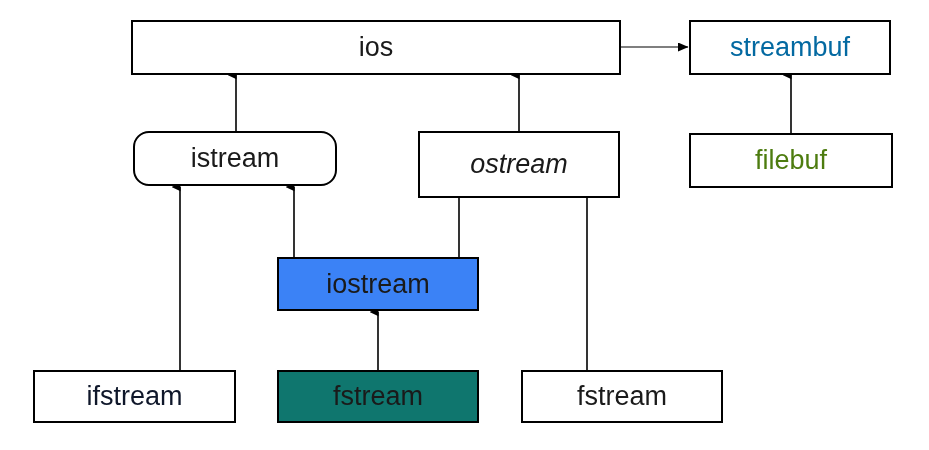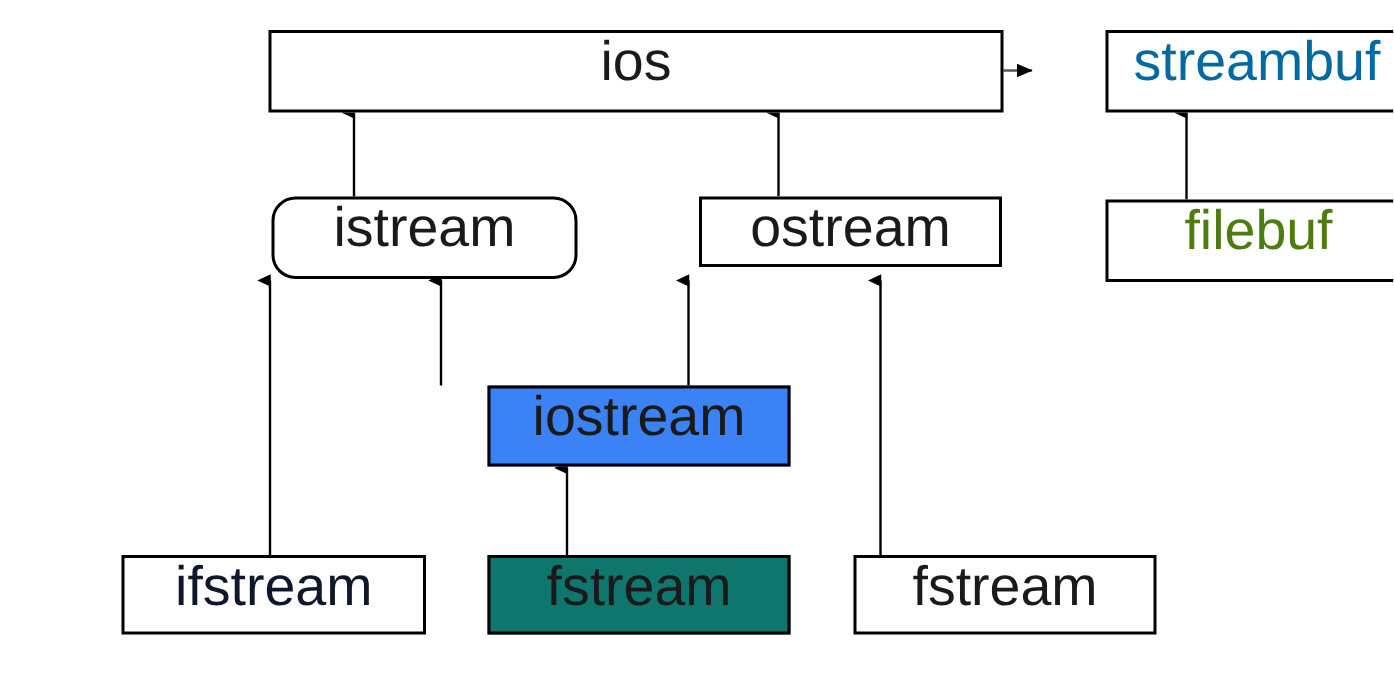--- a/index.html
+++ b/index.html
@@ -17,29 +17,28 @@
     background: #ffffff;
     overflow: hidden;
   }
   .node-box {
     position: absolute;
     box-sizing: border-box;
     border: 2px solid #000000;
     background: #ffffff;
     color: #1a1a1a;
     font-family: "Liberation Sans", sans-serif;
-    font-size: 37px;
+    font-size: 27px;
     line-height: 1;
     display: flex;
-    align-items: flex-start;
+    align-items: center;
     justify-content: center;
     white-space: nowrap;
     letter-spacing: 0px;
     z-index: 2;
-    margin-left: 48px;
   }
   .edge-layer {
     position: absolute;
     left: 0;
     top: 0;
     width: 929px;
     height: 450px;
     z-index: 1;
   }
 </style>
@@ -71,21 +70,21 @@
   <div id="nodes-group">
       <div class="node-box" style="left: 131px; top: 20px; width: 490px; height: 55px; border-color: rgb(0, 0, 0); background: rgb(255, 255, 255); color: rgb(26, 26, 26);">
         <span>ios</span>
       </div>
       <div class="node-box" style="left: 689px; top: 20px; width: 202px; height: 55px; border-color: rgb(0, 0, 0); background: rgb(255, 255, 255); color: #0369a1;">
         <span>streambuf</span>
       </div>
       <div class="node-box" style="left: 133px; top: 131px; width: 204px; height: 55px; border-color: rgb(0, 0, 0); background: rgb(255, 255, 255); color: rgb(26, 26, 26); border-radius: 16px;">
         <span>istream</span>
       </div>
-      <div class="node-box" style="left: 418px; top: 131px; width: 202px; height: 47px; border-color: rgb(0, 0, 0); background: rgb(255, 255, 255); color: rgb(26, 26, 26);">
+      <div class="node-box" style="left: 418px; top: 131px; width: 202px; height: 67px; border-color: rgb(0, 0, 0); background: rgb(255, 255, 255); color: rgb(26, 26, 26); font-style: italic;">
         <span>ostream</span>
       </div>
       <div class="node-box" style="left: 689px; top: 133px; width: 204px; height: 55px; border-color: rgb(0, 0, 0); background: rgb(255, 255, 255); color: #4d7c0f;">
         <span>filebuf</span>
       </div>
       <div class="node-box" style="left: 277px; top: 257px; width: 202px; height: 54px; border-color: rgb(0, 0, 0); background: #3b82f6; color: rgb(26, 26, 26);">
         <span>iostream</span>
       </div>
       <div class="node-box" style="left: 33px; top: 370px; width: 203px; height: 53px; border-color: rgb(0, 0, 0); background: rgb(255, 255, 255); color: #0f172a;">
         <span>ifstream</span>

